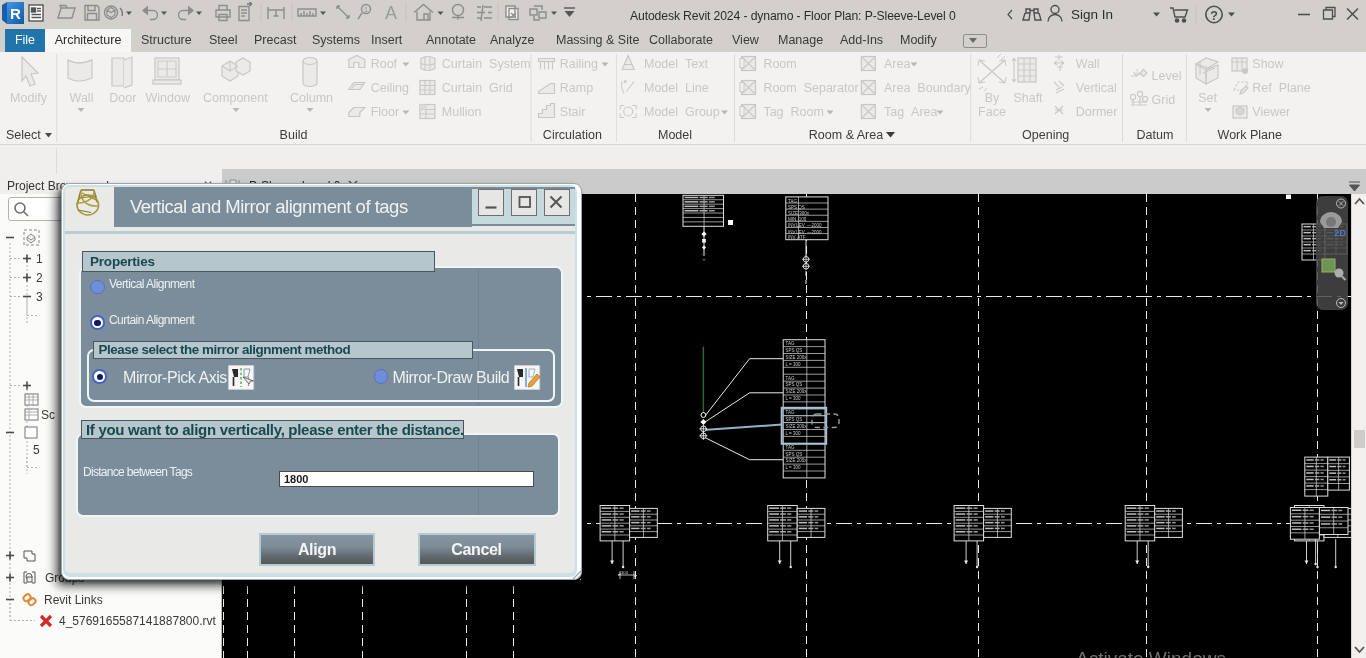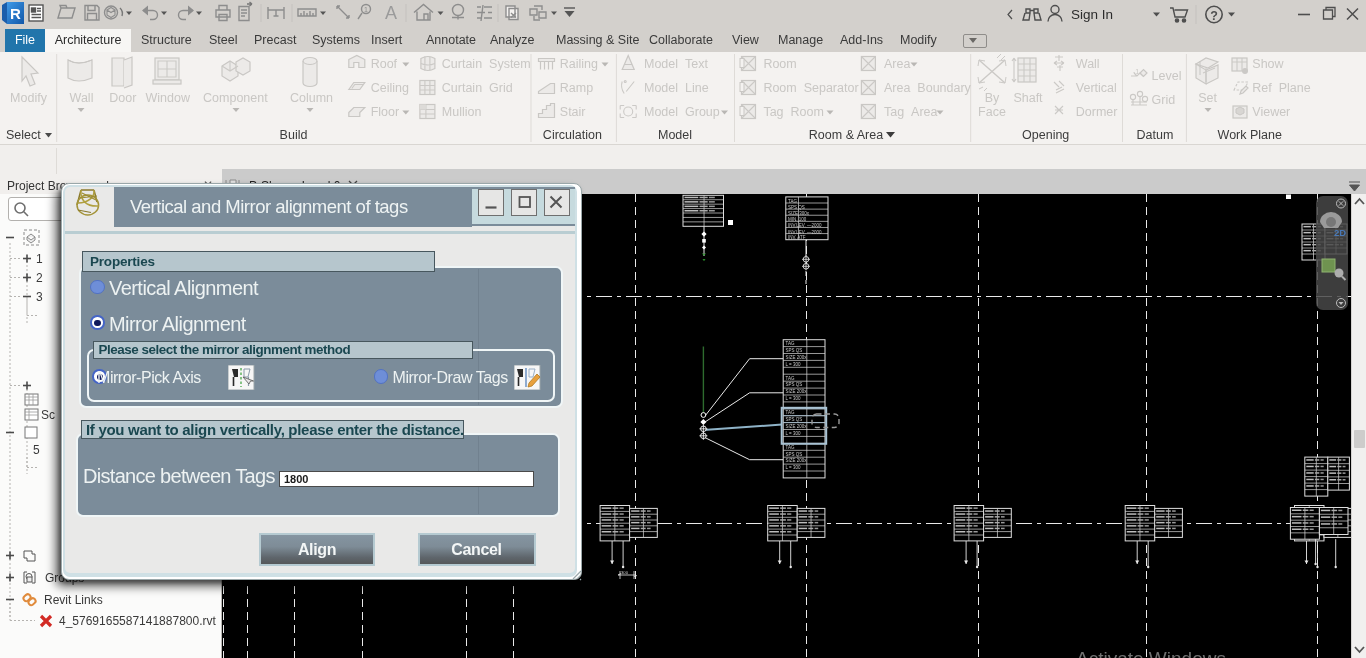--- a/index.html
+++ b/index.html
@@ -17,21 +17,21 @@
 #canvhead{left:222px;top:169px;width:1144px;height:25px;background:#cbcbcb;}
 #canvas{left:222px;top:194px;width:1144px;height:464px;background:#000;}
 #scroll{left:1351px;top:194px;width:15px;height:464px;background:#f1f0ef;border-left:1px solid #d6d4d2;}
 
 #dlg{left:45px;top:182.5px;width:521px;height:397px;background:#fff;border:1px solid #9aa7a9;border-radius:8px;box-shadow:-6px 7px 10px rgba(0,0,0,0.55),-2px 3px 4px rgba(0,0,0,0.4);margin-left:16px;}
 #dlgblue{left:1px;top:1px;width:514px;height:392px;background:#cfe0e5;border-radius:7px;}
 #dlgbody{left:2px;top:2px;width:510px;height:386.5px;background:#e9e9e8;border-radius:5px;}
 
 .gb{position:absolute;background:#7b8c9a;border:2.5px solid #f0f6f7;border-radius:7px;}
 .ghdr{position:absolute;background:#b6c6cd;border:1px solid #47575e;color:#1a4750;font-weight:bold;font-size:13.5px;letter-spacing:-0.2px;line-height:18px;white-space:nowrap;overflow:hidden;}
-.wlabel{position:absolute;color:#edf2f2;font-size:20px;letter-spacing:-0.55px;white-space:nowrap;}
+.wlabel{position:absolute;color:#edf2f2;font-size:12px;letter-spacing:-0.55px;white-space:nowrap;}
 .radio{position:absolute;width:14.5px;height:14.5px;border-radius:50%;}
 .r-off{background:#6e8ed8;border:1px solid #5272c2;}
 .r-on{background:#fff;border:2px solid #4565c6;}
 .r-on:after{content:"";position:absolute;left:2.4px;top:2.4px;width:6.2px;height:6.2px;border-radius:50%;background:#10195c;}
 .btn{position:absolute;height:33px;border:2px solid #b5cad1;background:linear-gradient(180deg,#8595a1 0%,#7e8c97 40%,#5e656b 78%,#56585a 100%);color:#f3f6f6;font-weight:bold;font-size:16px;letter-spacing:-0.35px;text-align:center;line-height:29px;}
 </style>
 </head>
 <body>
 <div id="stage">
 <div id="titlebar" class="abs">
@@ -112,20 +112,21 @@
   <path d="M506 6 h9 v11 h-9 Z M509 8.5 h9 v11 h-9 Z" fill="#f4f2f0"></path>
           <path d="M511 13 l5 4.5 M516 13 l-5 4.5"></path>
 
   <path d="M530 9 h7 v6 h-7 Z M539 12 h7 v6 h-7 Z M542 10 v-4 h-8 M534 16 v4 h6"></path>
   <path d="M551 11.5 h6 l-3 3.5 Z" fill="#555" stroke="none"></path>
 
   <path d="M564 8 h11" stroke="#555"></path>
           <path d="M564.5 11 h10 l-5 6 Z" fill="#555" stroke="none"></path>
  </g>
 </svg>
+<div class="abs" style="left:630px;top:8.5px;font-size:12.2px;letter-spacing:-0.12px;color:#2c2c2c;white-space:nowrap">Autodesk Revit 2024 - dynamo - Floor Plan: P-Sleeve-Level 0</div>
 <svg class="abs" style="left:1000px;top:0" width="366" height="29" viewBox="0 0 366 29">
  <g stroke="#4e4e4e" stroke-width="1.4" fill="none">
   <path d="M12 10 l-4 4.5 4 4.5" stroke-width="1.2"></path>
 
   <path d="M26 9 h4 v4 h-4 Z M34 9 h4 v4 h-4 Z M25 13 l-2 7 h6 l1 -7 M39 13 l2 7 h-6 l-1 -7 M30 10.5 h4"></path>
 
   <circle cx="55" cy="9.5" r="4"></circle>
           <path d="M48 21.5 a7 7 0 0 1 14 0"></path>
   <text x="71" y="19" font-size="13.5" fill="#2c2c2c" stroke="none" font-family="Liberation Sans">Sign In</text>
   <path d="M153 12.5 h7 l-3.5 4 Z" fill="#4e4e4e" stroke="none"></path>
@@ -889,36 +890,36 @@
 <path d="M72.5 7.5 l11 11 M83.5 7.5 l-11 11" stroke="#555" stroke-width="2"></path>
 </svg>
           </div>
           <div class="abs" style="left:0;top:44.5px;width:510px;height:2.5px;background:#b9cdd2"></div>
           <div class="gb" style="left:14px;top:79.5px;width:484px;height:142px"></div>
           <div class="abs" style="left:413px;top:82.5px;height:136px;width:1px;background:rgba(70,85,95,0.18)"></div>
           <div class="ghdr" style="left:17px;top:64.5px;width:353px;height:20.5px;padding-left:7px;line-height:19px">Properties</div>
           <div class="radio r-off" style="left:25px;top:93px"></div>
           <div class="wlabel" style="left:44px;top:90.5px">Vertical Alignment</div>
           <div class="radio r-on" style="left:25px;top:128.7px"></div>
-          <div class="wlabel" style="left:44px;top:126.5px">Mirror Alignment</div>
+          <div class="wlabel" style="left:44px;top:126.5px">Curtain Alignment</div>
           <div class="abs" style="left:21.5px;top:162.5px;width:468.5px;height:53px;border:2px solid #f0f6f7;border-radius:7px"></div>
           <div class="ghdr" style="left:27.5px;top:154px;width:380.5px;height:18px;line-height:16.5px;padding-left:5px;font-size:13.4px;letter-spacing:-0.45px">Please select the mirror alignment method</div>
           <div class="radio r-on" style="left:27.3px;top:182.9px"></div>
-          <div class="wlabel" style="left:32px;top:182.5px;font-size:16px;letter-spacing:-0.45px">Mirror-Pick Axis</div>
+          <div class="wlabel" style="left:58px;top:182.5px;font-size:16px;letter-spacing:-0.45px">Mirror-Pick Axis</div>
           <svg class="abs" style="left:163px;top:178px" width="29" height="25" viewBox="0 0 29 25">
 <rect x="0" y="0" width="26" height="25" fill="#f6f6f6" stroke="#9aa4a8" stroke-width="1"></rect>
 <path d="M4 4 h6 v8 h-4 Z" fill="#2a2a2a"></path>
             <path d="M5.5 12 v9" stroke="#2a2a2a" stroke-width="1.6"></path>
 <path d="M13 3 V22" stroke="#3aa03a" stroke-width="1.2" stroke-dasharray="2.5 2"></path>
 <path d="M22 4 h-6 v8 h4 Z" fill="none" stroke="#8a9aa8" stroke-width="1"></path>
             <path d="M20.5 12 v9" stroke="#8a9aa8" stroke-width="1.2"></path>
 <path d="M15 12 l6 7 1.5 -3 3 0 Z" fill="#e8e8e8" stroke="#555" stroke-width="0.8"></path>
 </svg>
           <div class="radio r-off" style="left:308.5px;top:182.9px"></div>
-          <div class="wlabel" style="left:327.5px;top:182.5px;font-size:16px;letter-spacing:-0.45px">Mirror-Draw Tags</div>
+          <div class="wlabel" style="left:327.5px;top:182.5px;font-size:16px;letter-spacing:-0.45px">Mirror-Draw Build</div>
           <svg class="abs" style="left:449px;top:178px" width="29" height="25" viewBox="0 0 29 25">
 <rect x="0" y="0" width="26" height="25" fill="#f6f6f6" stroke="#9aa4a8" stroke-width="1"></rect>
 <path d="M3 4 h6 v8 h-4 Z" fill="#2a2a2a"></path>
             <path d="M4.5 12 v9" stroke="#2a2a2a" stroke-width="1.6"></path>
 <path d="M12 3 V22" stroke="#4a7ab8" stroke-width="1.2"></path>
 <path d="M21 4 h-6 v8 h4 Z" fill="none" stroke="#9ab0c8" stroke-width="1"></path>
 <path d="M23 9 l-8 9 -1 4 4 -1 8 -9 Z" fill="#e8a03c" stroke="#b07820" stroke-width="0.8"></path>
 </svg>
           <div class="gb" style="left:11px;top:246.5px;width:484px;height:84px"></div>
           <div class="abs" style="left:413px;top:249.5px;height:78px;width:1px;background:rgba(70,85,95,0.18)"></div>

